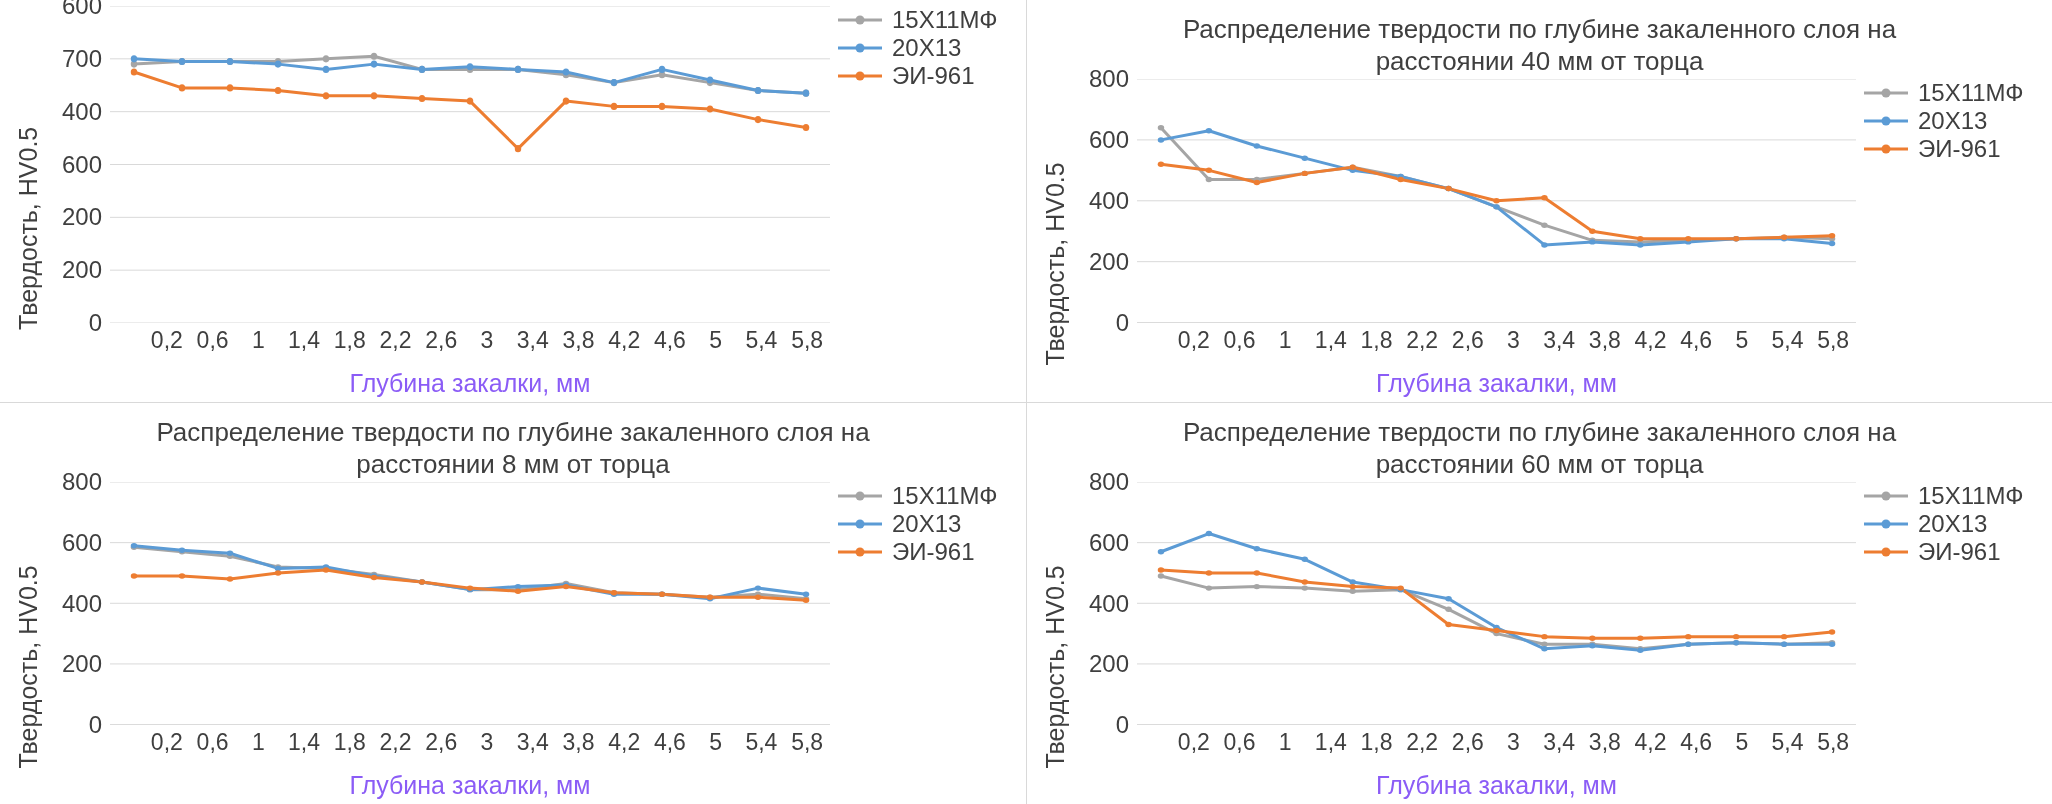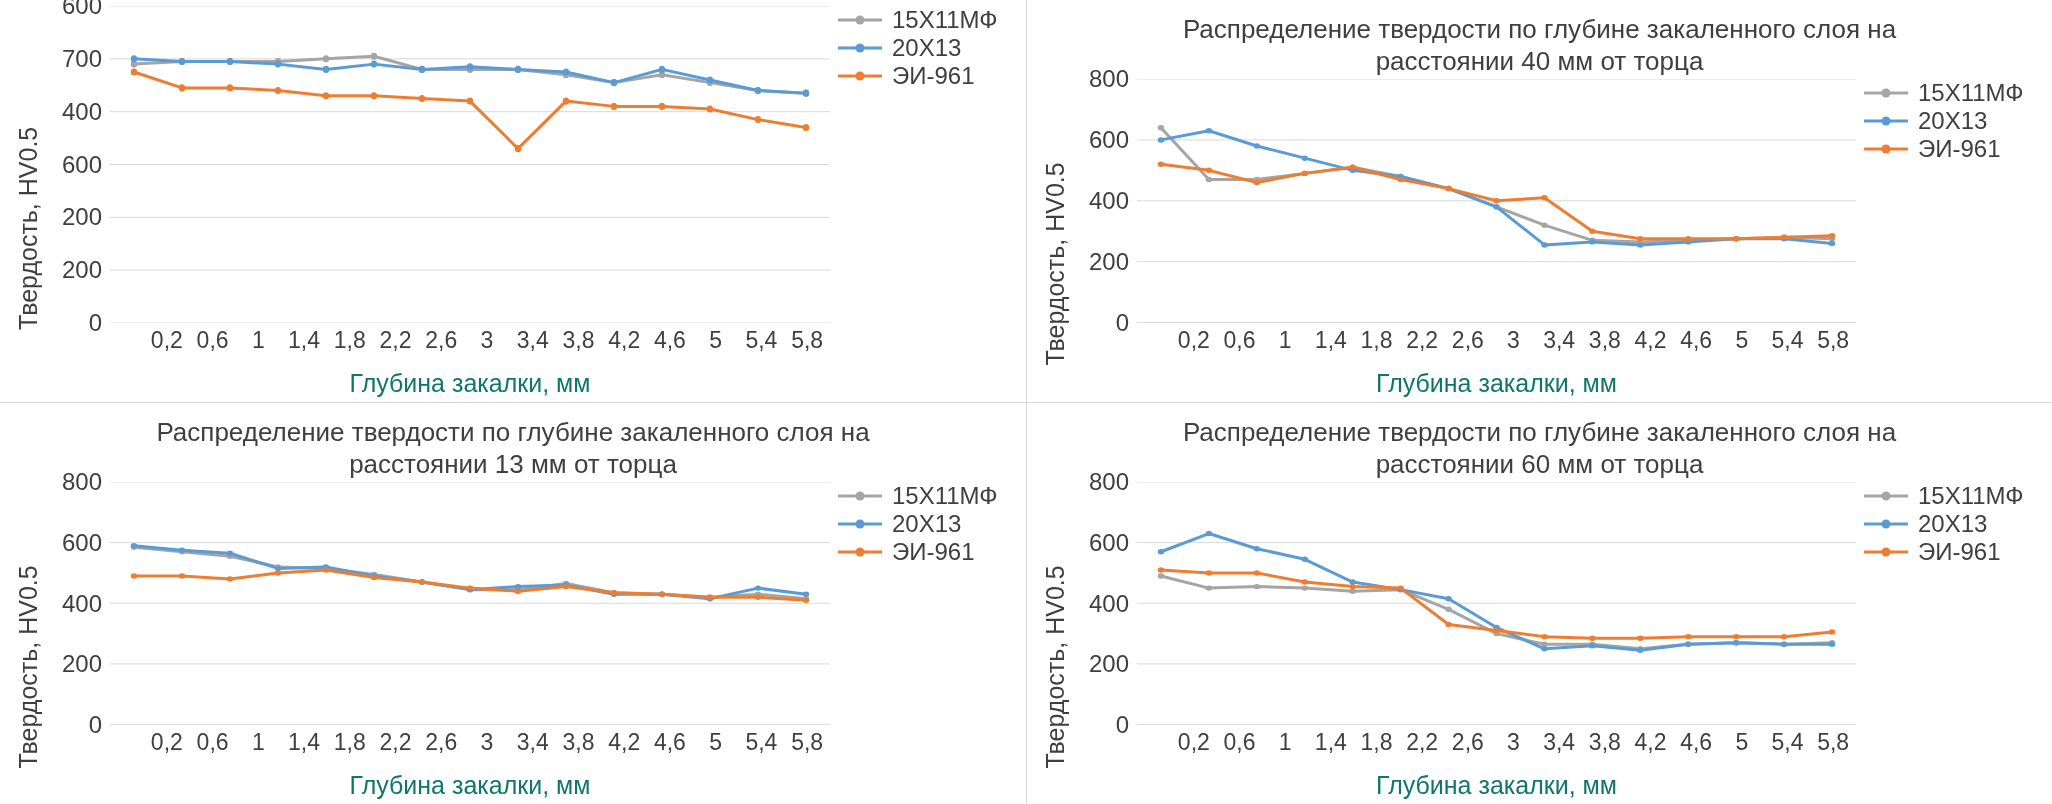--- a/index.html
+++ b/index.html
@@ -108,21 +108,21 @@
     position: absolute;
     transform: translateX(-50%);
     font-size: 23px;
     color: #3f3f3f;
     white-space: nowrap;
     top: 4px;
   }
   .xlabel {
     text-align: center;
     font-size: 25px;
-    color: #0f766e;
+    color: #8b5cf6;
     margin-left: 64px;
     padding-top: 10px;
   }
   .legend {
     width: 178px;
     flex: none;
     display: flex;
     flex-direction: column;
     gap: 0;
     padding-bottom: 58px;
@@ -394,21 +394,21 @@
               <span class="ln" style="background: rgb(237, 125, 49);"></span>
               <span class="mk" style="background: rgb(237, 125, 49);"></span>
             </span>
             <span>ЭИ-961</span>
           </div>
         </div>
     </div>
   </div>
 
   <div class="panel bl">
-    <div class="chart-title">Распределение твердости по глубине закаленного слоя на расстоянии 13 мм от торца</div>
+    <div class="chart-title">Распределение твердости по глубине закаленного слоя на расстоянии 8 мм от торца</div>
     <div class="chart-body">
       <div class="ylabel">Твердость, HV0.5</div>
       <div class="plot-col">
         <div class="plot-wrap">
           <div class="yticks" id="yt2">
               <div class="ytick" style="top: 100%;">0</div>
               <div class="ytick" style="top: 75%;">200</div>
               <div class="ytick" style="top: 50%;">400</div>
               <div class="ytick" style="top: 25%;">600</div>
               <div class="ytick" style="top: 0%;">800</div>

